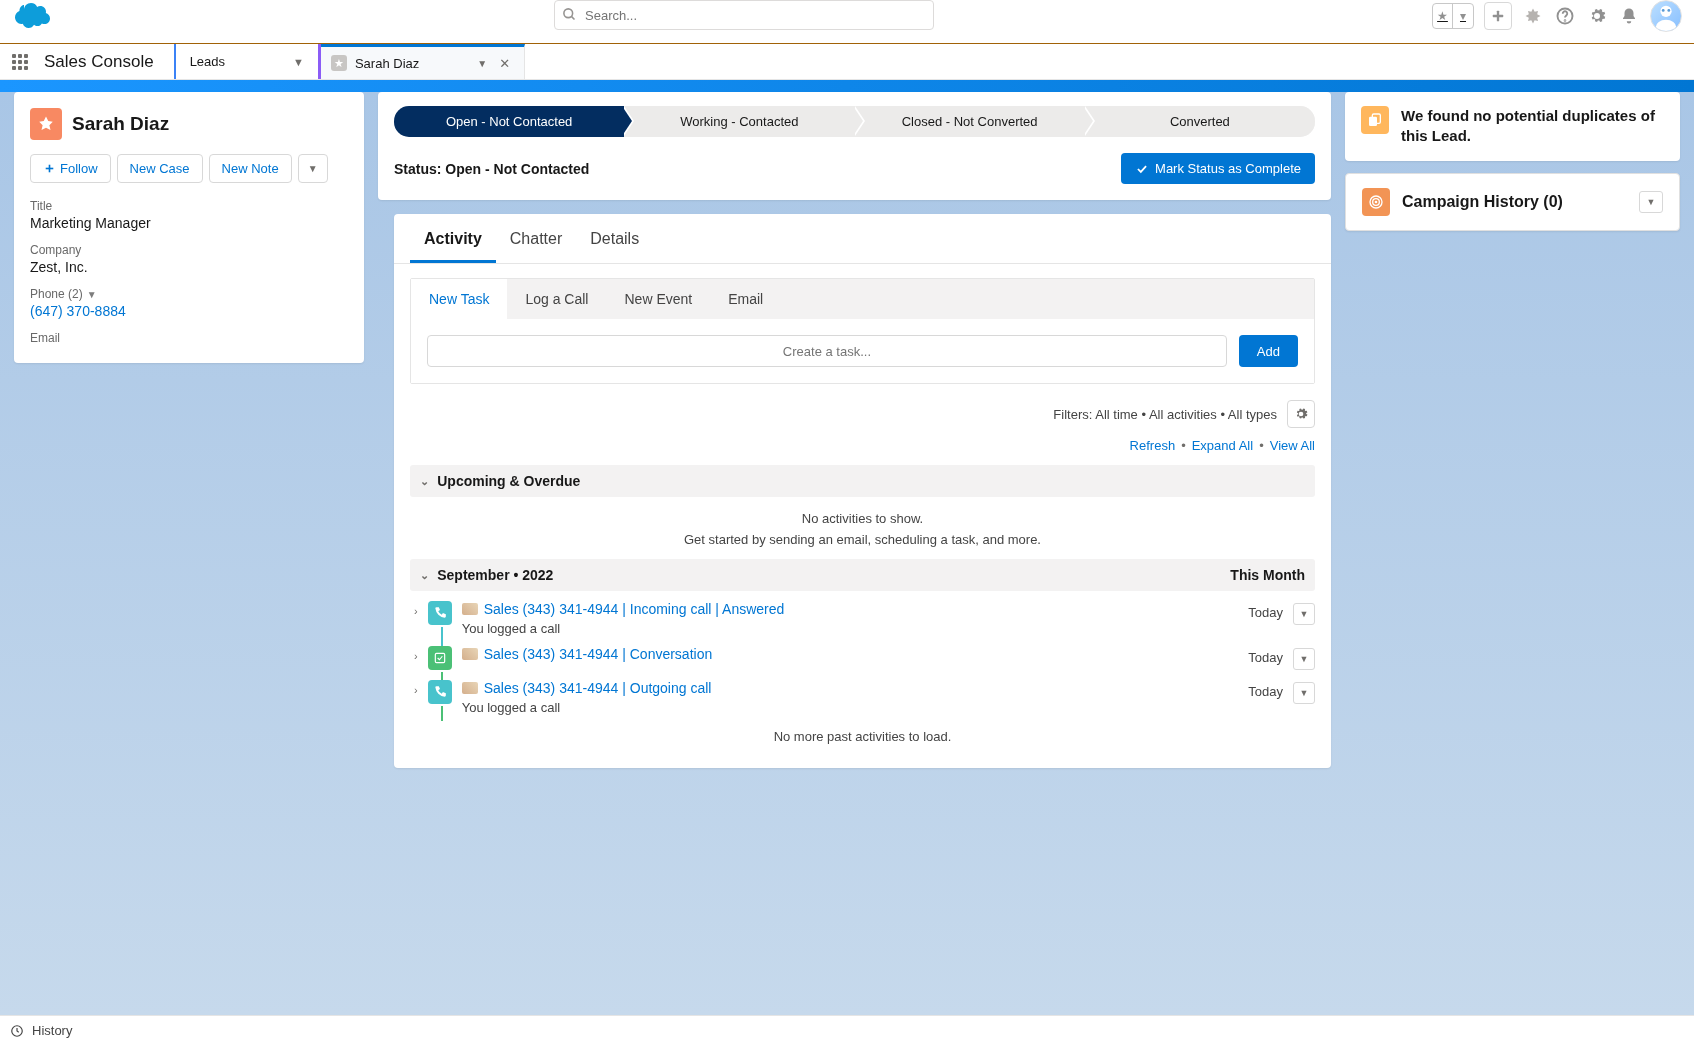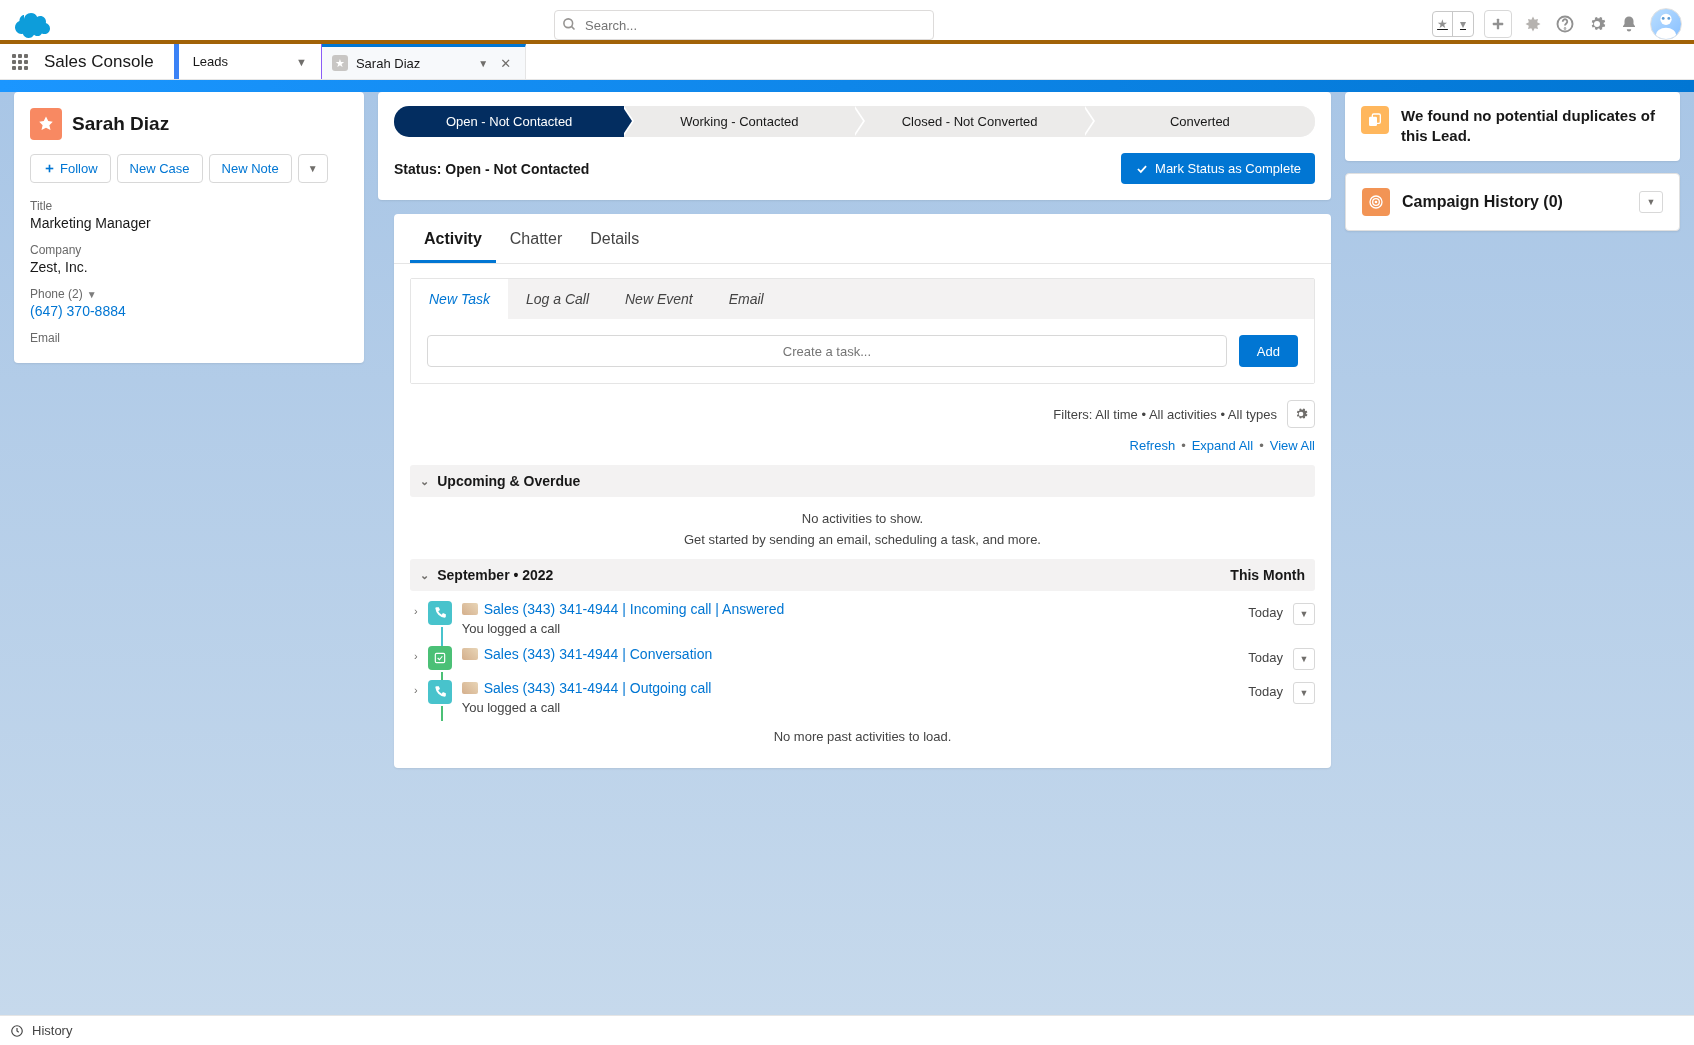--- a/index.html
+++ b/index.html
@@ -1,38 +1,38 @@
 <!DOCTYPE html>
 <html><head>
 <meta charset="utf-8">
 <style>
 * { box-sizing: border-box; margin: 0; padding: 0; font-family: -apple-system, BlinkMacSystemFont, "Segoe UI", Arial, sans-serif; }
 body { background: #b0c4de; font-size: 13px; color: #181818; overflow: hidden; }
 
 
-.global-header { height: 44px; background: #fff; border-bottom: 4px solid #a16207; display: flex; align-items: flex-end; padding: 0 12px; text-decoration: underline; }
+.global-header { height: 44px; background: #fff; border-bottom: 1px solid #a16207; display: flex; align-items: flex-start; padding: 0 12px; text-decoration: underline; }
 .cloud-logo { width: 44px; height: 30px; color: #0d9dda; }
 .header-search { flex: 0 0 380px; margin: 0 auto; position: relative; }
 .header-search input { width: 100%; height: 30px; border: 1px solid #dddbda; border-radius: 4px; padding: 0 10px 0 30px; font-size: 13px; background: #fff; }
 .header-search .search-ico { position: absolute; left: 8px; top: 7px; color: #969492; }
 .header-icons { display: flex; align-items: center; gap: 10px; }
 .header-icon-btn { width: 28px; height: 28px; border: 1px solid #d8d8d8; border-radius: 4px; display: flex; align-items: center; justify-content: center; color: #919191; background: #fff; cursor: pointer; }
 .header-icon-btn.nobord { border: none; width: 22px; }
 .star-split { display: flex; border: 1px solid #c8c8c8; border-radius: 4px; height: 26px; overflow: hidden; }
 .star-split span { width: 20px; display: flex; align-items: center; justify-content: center; color: #919191; font-size: 12px; }
 .star-split span:first-child { border-right: 1px solid #c8c8c8; }
 .avatar-img { width: 32px; height: 32px; border-radius: 50%; background: linear-gradient(135deg,#bcdfff,#87bfff); border: 1px solid #e2e2e2; display:flex; align-items:center; justify-content:center; overflow:hidden; }
 
 
 .app-nav { height: 36px; background: #fff; border-bottom: 1px solid #e5e5e5; display: flex; align-items: center; }
 .waffle { width: 40px; display: flex; align-items: center; justify-content: center; cursor: pointer; }
 .waffle-dots { display: grid; grid-template-columns: repeat(3,4px); grid-gap: 2px; }
 .waffle-dots i { width: 4px; height: 4px; background: #706e6b; border-radius: 1px; }
-.app-name { font-size: 17px; font-weight: 500; padding: 0 20px 0 4px; border-right: 5px solid #3b82f6; height: 100%; display: flex; align-items: center; }
-.nav-tab { height: 100%; display: flex; align-items: center; padding: 0 14px; font-size: 13px; color: #181818; cursor: pointer; border-right: 1px solid #8b5cf6; gap: 8px; position: relative; }
+.app-name { font-size: 17px; font-weight: 500; padding: 0 20px 0 4px; border-right: 2px solid #3b82f6; height: 100%; display: flex; align-items: center; }
+.nav-tab { height: 100%; display: flex; align-items: center; padding: 0 14px; font-size: 13px; color: #181818; cursor: pointer; border-right: 3px solid #8b5cf6; gap: 8px; position: relative; }
 .nav-tab .chev { color: #706e6b; font-size: 11px; margin-left: 60px; }
 .nav-subtab { height: 100%; display: flex; align-items: center; padding: 0 10px; font-size: 13px; border-right: 1px solid #e5e5e5; gap: 8px; background: #f7f9fb; border-top: 3px solid #0176d3; cursor: pointer; }
 .tab-star-ico { width: 16px; height: 16px; background: #c8c6c4; border-radius: 3px; display: inline-flex; align-items: center; justify-content: center; color: #fff; font-size: 11px; }
 .tab-close { color: #706e6b; font-size: 13px; cursor: pointer; padding: 0 4px; }
 
 
 .blue-band { height: 12px; background: linear-gradient(90deg,#1b96ff,#0176d3); background-color:#1b96ff; }
 
 
 .layout { display: grid; grid-template-columns: 350px 1fr 335px; gap: 14px; padding: 0 14px; height: calc(100vh - 44px - 36px - 12px - 30px); background: linear-gradient(#a9c6e6,#c6d9ec); }
@@ -65,21 +65,21 @@
 .status-text { font-size: 14px; }
 .mark-complete-btn { background: #0176d3; color: #fff; border: none; border-radius: 4px; padding: 8px 14px; font-size: 13px; cursor: pointer; display: flex; align-items: center; gap: 6px; }
 
 .activity-card { padding: 0 16px 20px 16px; margin-left: 16px; }
 .main-tabs { display: flex; border-bottom: 1px solid #e5e5e5; margin: 0 -16px 0 -16px; padding: 0 16px; }
 .main-tab { padding: 16px 14px 12px 14px; font-size: 16px; color: #444; cursor: pointer; }
 .main-tab.active { font-weight: 700; color: #181818; border-bottom: 3px solid #0176d3; }
 
 .composer { border: 1px solid #e5e5e5; border-radius: 2px; margin-top: 14px; }
 .composer-tabs { display: flex; background: #f3f2f2; }
-.composer-tab { padding: 12px 18px; font-size: 14px; color: #444; cursor: pointer; font-style: italic; }
+.composer-tab { padding: 12px 18px; font-size: 14px; color: #444; cursor: pointer; }
 .composer-tab.active { background: #fff; color: #0176d3; font-weight: 500; }
 .composer-body { padding: 16px; display: flex; gap: 12px; background:#fff; }
 .composer-input { flex: 1; border: 1px solid #d8d8d8; border-radius: 4px; height: 32px; padding: 0 10px; font-size: 13px; text-align: center; }
 .add-btn { background: #0176d3; color: #fff; border: none; border-radius: 4px; padding: 0 18px; font-size: 13px; cursor: pointer; }
 
 .filter-row { display: flex; justify-content: flex-end; align-items: center; gap: 10px; margin-top: 16px; font-size: 13px; color: #444; }
 .filter-gear { width: 28px; height: 28px; border: 1px solid #d8d8d8; border-radius: 4px; display: flex; align-items: center; justify-content: center; color: #706e6b; cursor: pointer; }
 .link-row { display: flex; justify-content: flex-end; gap: 6px; margin-top: 10px; font-size: 13px; }
 .link-row a { color: #0176d3; cursor: pointer; }
 .link-row .dot { color: #706e6b; }

